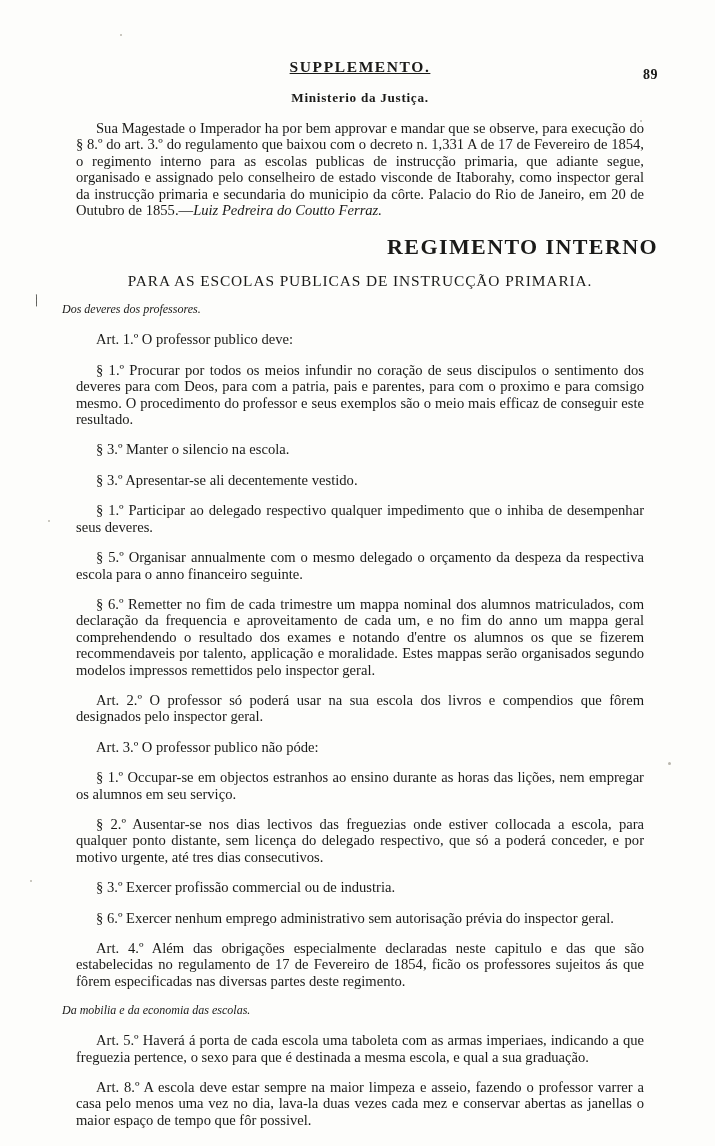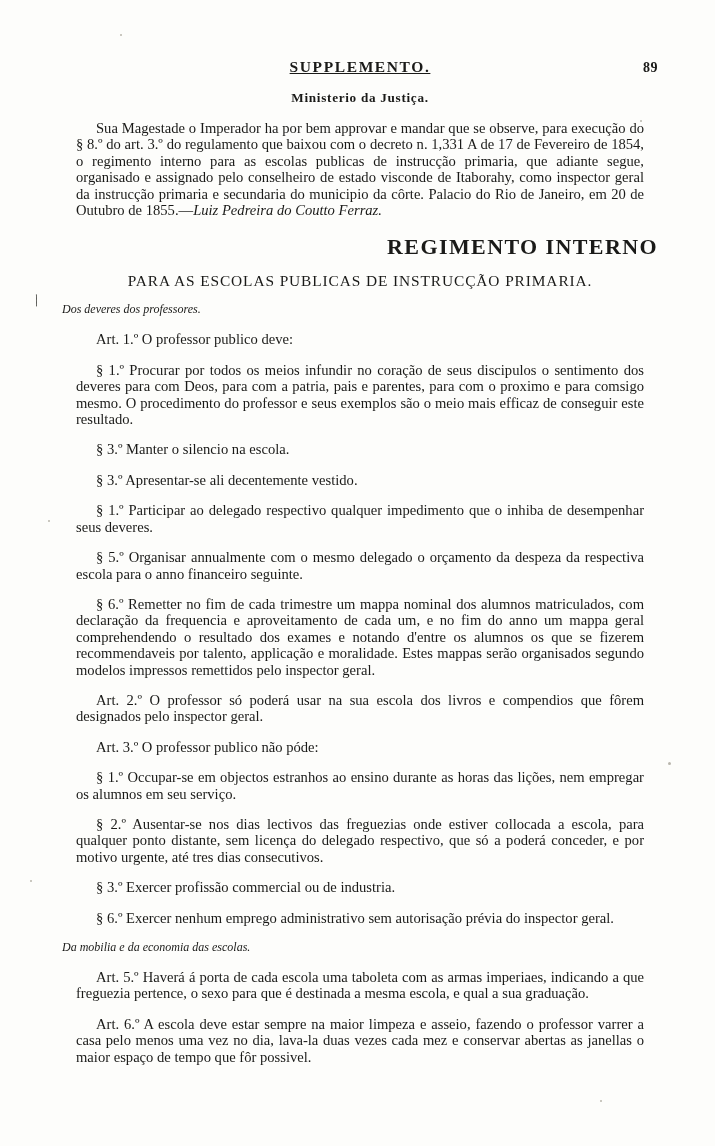--- a/index.html
+++ b/index.html
@@ -37,21 +37,21 @@
     text-align: center;
     font-weight: bold;
     font-size: 15.5px;
     letter-spacing: 1.6px;
     font-family: "Liberation Serif", serif;
     text-decoration: underline;
   }
   .runhead .rh-page {
     position: absolute;
     right: 0;
-    top: 2px;
+    top: 9px;
     font-weight: bold;
     font-size: 14px;
     letter-spacing: 0.5px;
   }
   .subhead {
     text-align: center;
     font-weight: bold;
     font-size: 13.2px;
     letter-spacing: 0.7px;
     margin: 6px 0 9px 0;
@@ -141,20 +141,21 @@
     <p class="indent">§ 3.º Apresentar-se ali decentemente vestido.</p>
     <p class="indent">§ 1.º Participar ao delegado respectivo qualquer impedimento que o inhiba de desempenhar seus deveres.</p>
     <p class="indent">§ 5.º Organisar annualmente com o mesmo delegado o orçamento da despeza da respectiva escola para o anno financeiro seguinte.</p>
     <p class="indent">§ 6.º Remetter no fim de cada trimestre um mappa nominal dos alumnos matriculados, com declaração da frequencia e aproveitamento de cada um, e no fim do anno um mappa geral comprehendendo o resultado dos exames e notando d'entre os alumnos os que se fizerem recommendaveis por talento, applicação e moralidade. Estes mappas serão organisados segundo modelos impressos remettidos pelo inspector geral.</p>
     <p class="indent">Art. 2.º O professor só poderá usar na sua escola dos livros e compendios que fôrem designados pelo inspector geral.</p>
     <p class="indent">Art. 3.º O professor publico não póde:</p>
     <p class="indent">§ 1.º Occupar-se em objectos estranhos ao ensino durante as horas das lições, nem empregar os alumnos em seu serviço.</p>
     <p class="indent">§ 2.º Ausentar-se nos dias lectivos das freguezias onde estiver collocada a escola, para qualquer ponto distante, sem licença do delegado respectivo, que só a poderá conceder, e por motivo urgente, até tres dias consecutivos.</p>
     <p class="indent">§ 3.º Exercer profissão commercial ou de industria.</p>
     <p class="indent">§ 6.º Exercer nenhum emprego administrativo sem autorisação prévia do inspector geral.</p>
+    <p class="indent">Art. 4.º Além das obrigações especialmente declaradas neste capitulo e das que são estabelecidas no regulamento de 17 de Fevereiro de 1854, ficão os professores sujeitos ás que fôrem especificadas nas diversas partes deste regimento.</p>
 
     <div class="section-italic tight">Da mobilia e da economia das escolas.</div>
 
     <p class="indent">Art. 5.º Haverá á porta de cada escola uma taboleta com as armas imperiaes, indicando a que freguezia pertence, o sexo para que é destinada a mesma escola, e qual a sua graduação.</p>
-    <p class="indent">Art. 6.º A escola deve estar sempre na maior limpeza e asseio, fazendo o professor varrer a casa pelo menos uma vez no dia, lava-la duas vezes cada mez e conservar abertas as janellas o maior espaço de tempo que fôr possivel.</p>
+    <p class="indent">Art. 8.º A escola deve estar sempre na maior limpeza e asseio, fazendo o professor varrer a casa pelo menos uma vez no dia, lava-la duas vezes cada mez e conservar abertas as janellas o maior espaço de tempo que fôr possivel.</p>
 
   </div>
 </div>
 
 </body></html>

